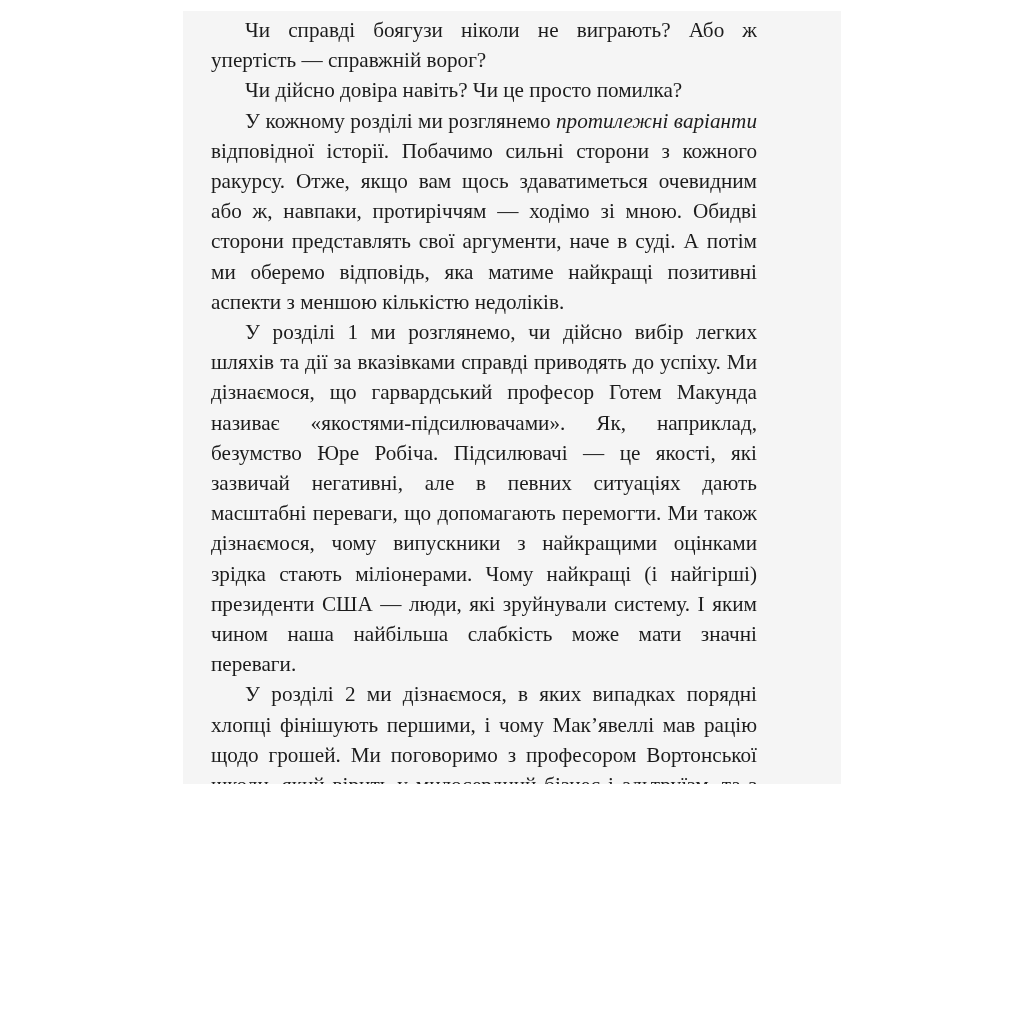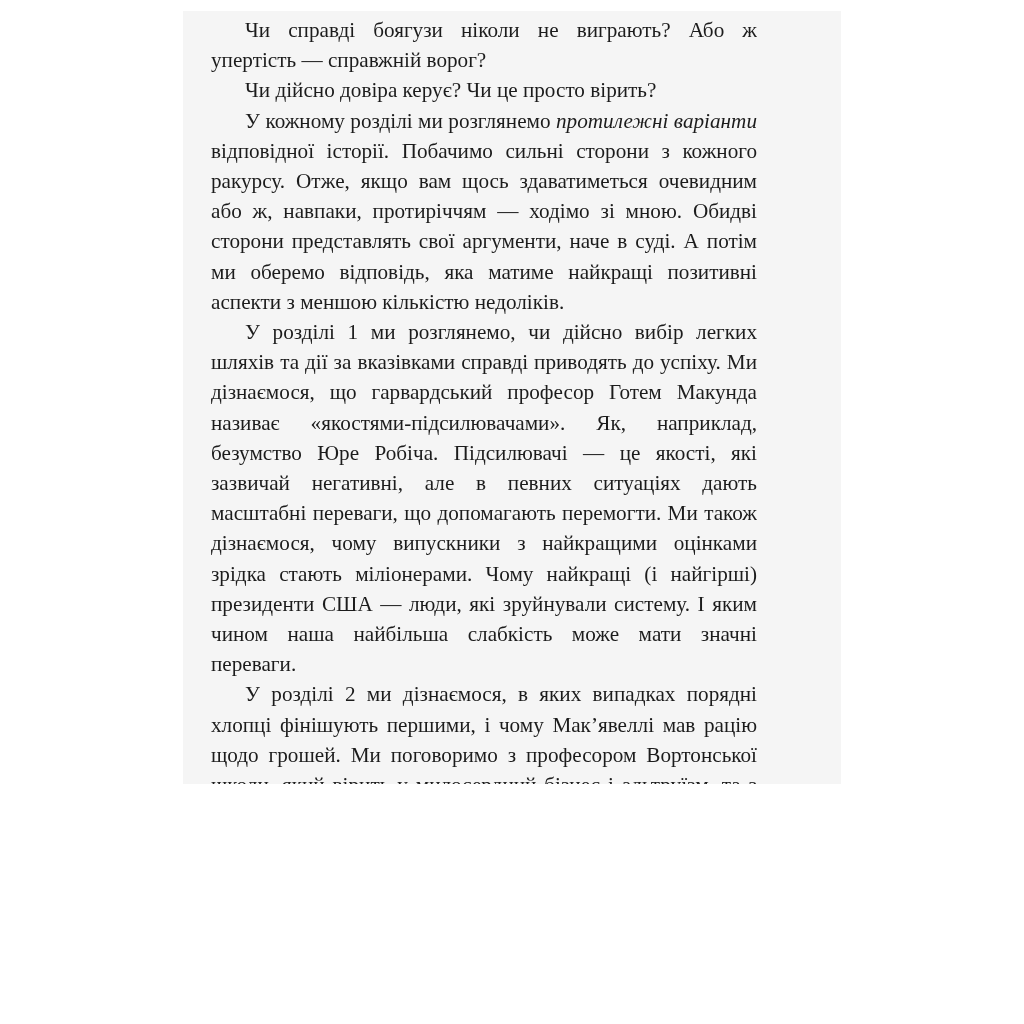--- a/index.html
+++ b/index.html
@@ -98,21 +98,21 @@
 </style>
 </head>
 <body>
 
 <div id="screen">
 
   <div id="book-page" style="background: rgb(245, 245, 245);">
 
     <div id="text-column" style="color: rgb(28, 28, 28);">
       <p><span>Чи справді боягузи ніколи не виграють? Або ж упертість — справжній ворог?</span></p>
-      <p><span>Чи дійсно довіра керує? Чи це просто вірить?</span></p>
+      <p><span>Чи дійсно довіра навіть? Чи це просто помилка?</span></p>
       <p><span>У кожному розділі ми розглянемо </span><em>протилежні варіанти</em><span> відповідної історії. Побачимо сильні сторони з кожного ракурсу. Отже, якщо вам щось здаватиметься очевидним або ж, навпаки, протиріччям — ходімо зі мною. Обидві сторони представлять свої аргументи, наче в суді. А потім ми оберемо відповідь, яка матиме найкращі позитивні аспекти з меншою кількістю недоліків.</span></p>
       <p><span>У розділі 1 ми розглянемо, чи дійсно вибір легких шляхів та дії за вказівками справді приводять до успіху. Ми дізнаємося, що гарвардський професор Готем Макунда називає «якостями-підсилювачами». Як, наприклад, безумство Юре Робіча. Підсилювачі — це якості, які зазвичай негативні, але в певних ситуаціях дають масштабні переваги, що допомагають перемогти. Ми також дізнаємося, чому випускники з найкращими оцінками зрідка стають міліонерами. Чому найкращі (і найгірші) президенти США — люди, які зруйнували систему. І яким чином наша найбільша слабкість може мати значні переваги.</span></p>
       <p class="last-line-left"><span>У розділі 2 ми дізнаємося, в яких випадках порядні хлопці фінішують першими, і чому Мак’явеллі мав рацію щодо грошей. Ми поговоримо з професором Вортонської школи, який вірить у милосердний бізнес і альтруїзм, та з викладачем Стенфорда, чиє дослідження показує, що важкий труд — переоцінений, а підлабузництво — це те, що сприяє просуванню кар’єрними сходинками. Ми проаналізуємо досвід піратів і тюремних банд, щоб зрозуміти, яких правил дотримуються навіть ті, хто порушує загальноприйняті норми, і дізнаємося, як забезпечити правильний баланс між бажанням досягти амбітних цілей та прагненням щоночі мати спокійний сон.</span></p>
     </div>
 
     <div id="running-head-block">
       <div id="running-head" style="color: rgb(110, 110, 110);">ЩО НАСПРАВДІ ПОРОДЖУЄ УСПІХ?</div>
       <div id="folio-rule" style="background: rgb(154, 154, 154);"></div>
       <div id="folio" style="color: rgb(42, 42, 42);">20</div>
     </div>

